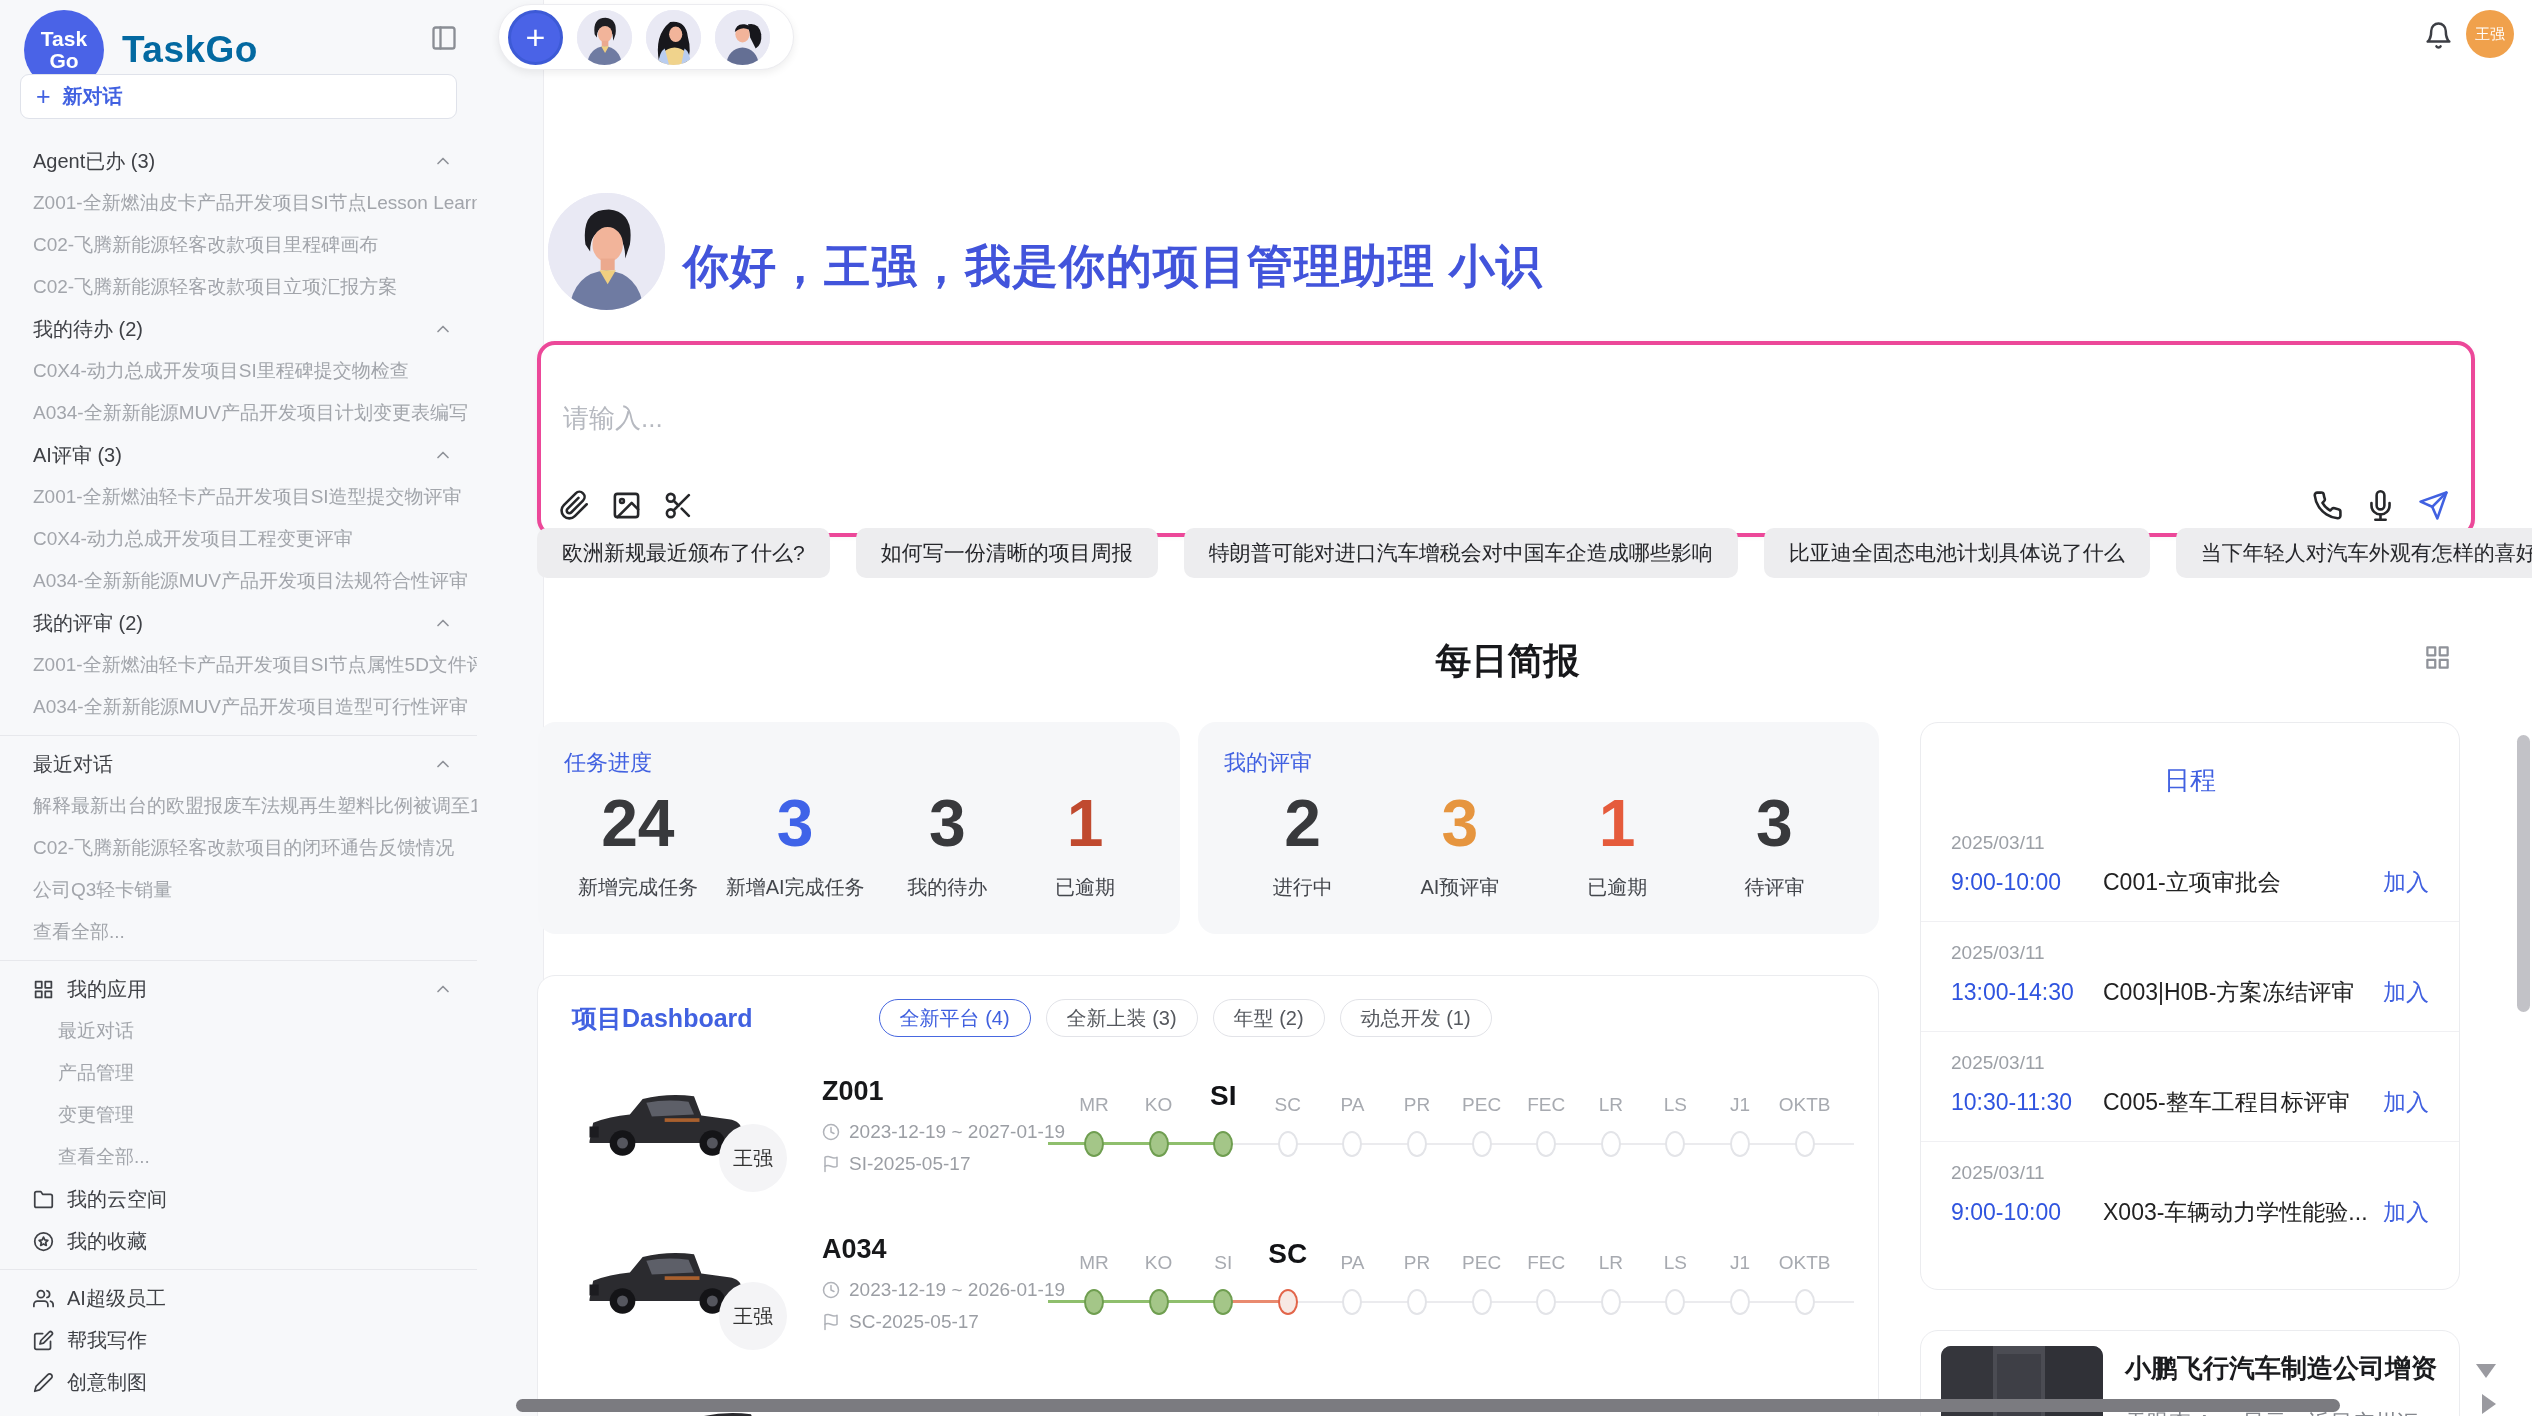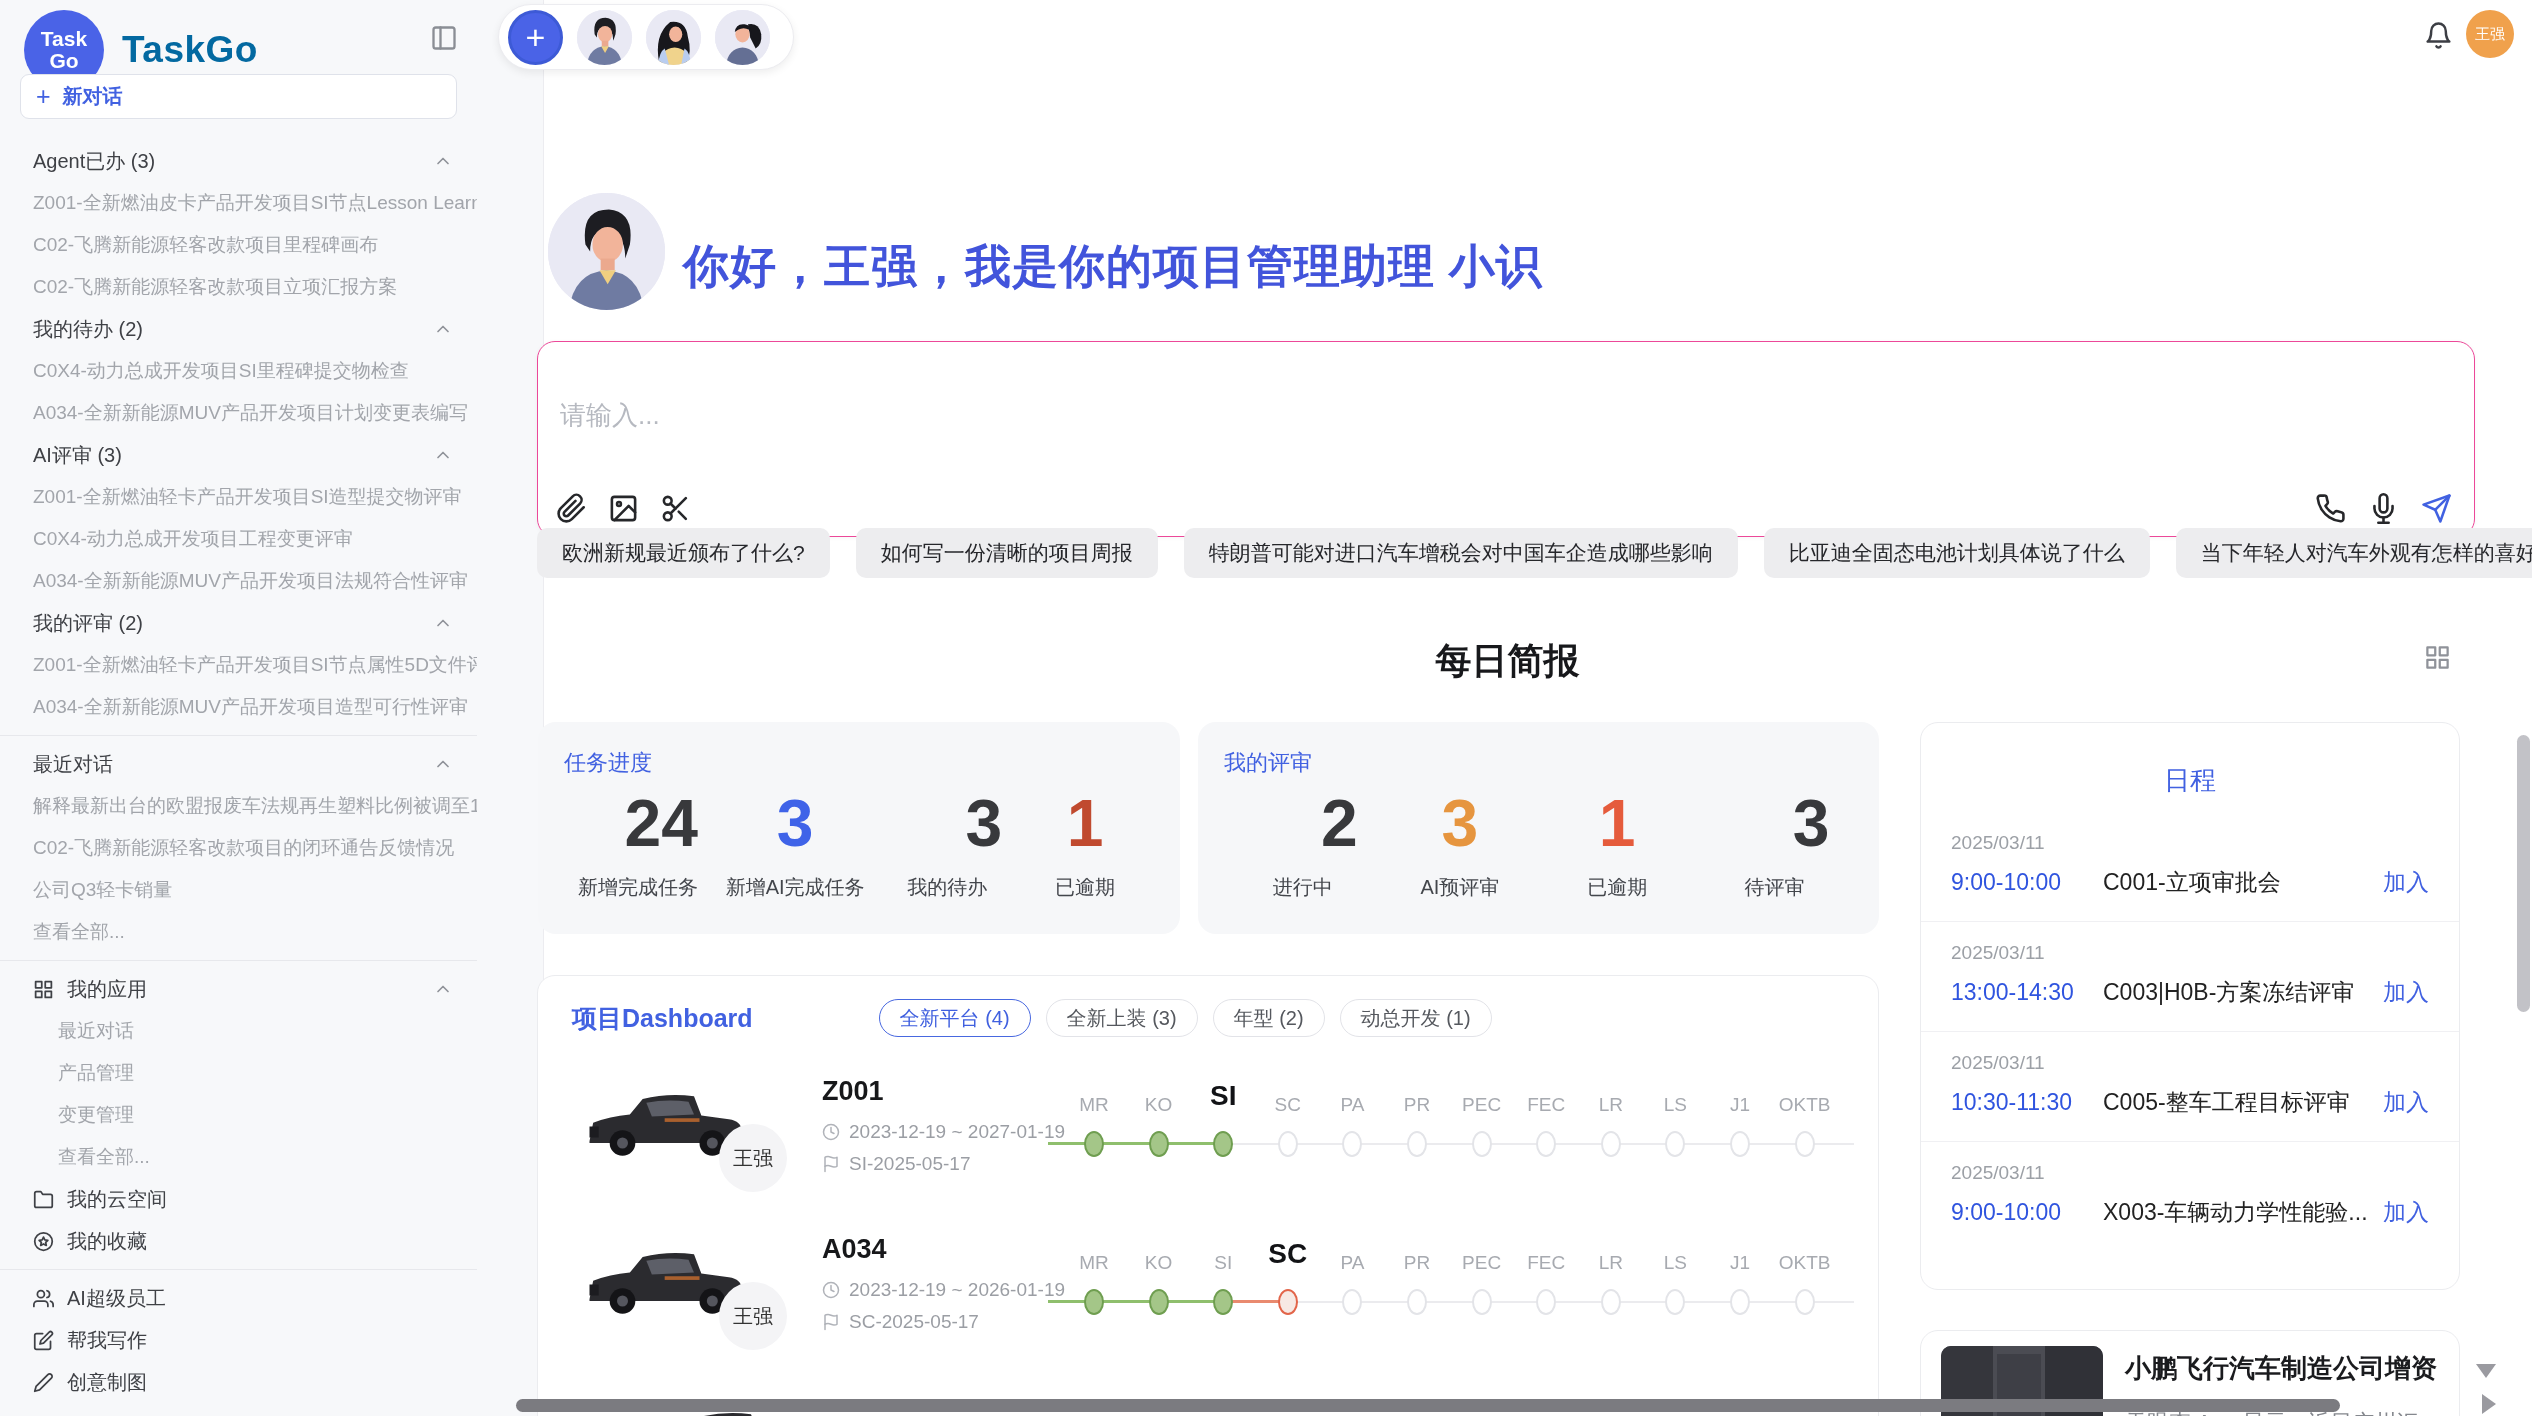--- a/index.html
+++ b/index.html
@@ -32,42 +32,42 @@
   .member-avatar svg{display:block;width:100%;height:100%;}
   .bell{position:absolute;left:2424px;top:21px;width:29px;height:29px;color:#3c3e44;cursor:pointer;}
   .user-chip{position:absolute;left:2466px;top:10px;width:48px;height:48px;border-radius:50%;background:var(--user-avatar);color:#fff;font-size:15px;display:flex;align-items:center;justify-content:center;cursor:pointer;}
 
   
   .greeting-avatar{position:absolute;left:548px;top:193px;width:117px;height:117px;border-radius:50%;overflow:hidden;background:#e9e9f4;}
   .greeting-avatar svg{display:block;width:100%;height:100%;}
   .greeting-text{position:absolute;left:683px;top:236px;font-size:46px;font-weight:800;color:var(--greeting);letter-spacing:1px;}
 
   
-  .composer{position:absolute;left:537px;top:341px;width:1938px;height:196px;background:#fff;border:1px solid #ec4899;border-radius:18px;box-shadow:0 1px 5px rgba(0,0,0,.04);box-sizing:border-box;cursor:text;}
+  .composer{position:absolute;left:537px;top:341px;width:1938px;height:196px;background:#fff;border:4px solid #ec4899;border-radius:18px;box-shadow:0 1px 5px rgba(0,0,0,.04);box-sizing:border-box;cursor:text;}
   .composer-ph{position:absolute;left:22px;top:56px;font-size:26px;color:#b6b9c0;}
   .c-left{position:absolute;left:18px;bottom:12px;display:flex;gap:21px;}
   .c-right{position:absolute;right:22px;bottom:12px;display:flex;gap:22px;}
   .cicon{width:31px;height:31px;color:#26272a;cursor:pointer;}
   .cicon.send{color:var(--accent);}
 
   
   .chips{position:absolute;left:537px;top:528px;display:flex;gap:26px;}
   .chip{height:50px;background:#ededef;border-radius:10px;display:flex;align-items:center;padding:0 25px;font-size:21px;color:#26272b;white-space:nowrap;cursor:pointer;}
 
   
   .brief-title{position:absolute;left:537px;top:637px;width:1941px;text-align:center;font-size:36px;font-weight:800;color:#17181b;}
   .brief-grid{position:absolute;left:2424px;top:644px;width:27px;height:27px;color:#8f9299;cursor:pointer;}
   .stat-card{position:absolute;top:722px;height:212px;background:#f6f7f9;border-radius:18px;box-sizing:border-box;padding:26px 26px 0;}
   .card-tasks{left:538px;width:642px;}
   .card-reviews{left:1198px;width:681px;}
   .card-label{font-size:22px;color:var(--accent);}
   .stat-row{display:flex;justify-content:space-around;margin-top:8px;}
   .stat{text-align:center;min-width:110px;}
   .stat .num{font-size:66px;font-weight:700;line-height:1.15;}
-  .num.dark{color:var(--num-dark);text-align:right;} .num.blue{color:var(--num-blue);} .num.red{color:var(--num-red);}
+  .num.dark{color:var(--num-dark);} .num.blue{color:var(--num-blue);} .num.red{color:var(--num-red);}
   .num.orange{color:var(--num-orange);} .num.orangered{color:var(--num-orangered);}
   .stat .lbl{font-size:20px;color:#43464c;margin-top:12px;white-space:nowrap;}
 
   
   .dash{position:absolute;left:537px;top:975px;width:1342px;height:470px;background:#fff;border:1px solid #ebecef;border-radius:18px;box-sizing:border-box;}
   .dash-head{display:flex;align-items:center;padding:22px 28px 0 34px;height:40px;}
   .dash-title{font-size:25px;font-weight:600;color:var(--accent);}
   .dash-filters{display:flex;gap:15px;margin-left:126px;}
   .filter{height:38px;border:1px solid #e2e3e8;border-radius:19px;padding:0 20px;font-size:20px;color:#55585e;display:flex;align-items:center;background:#fff;white-space:nowrap;cursor:pointer;box-sizing:border-box;}
   .filter.active{border-color:#4868e0;color:#4060df;}

